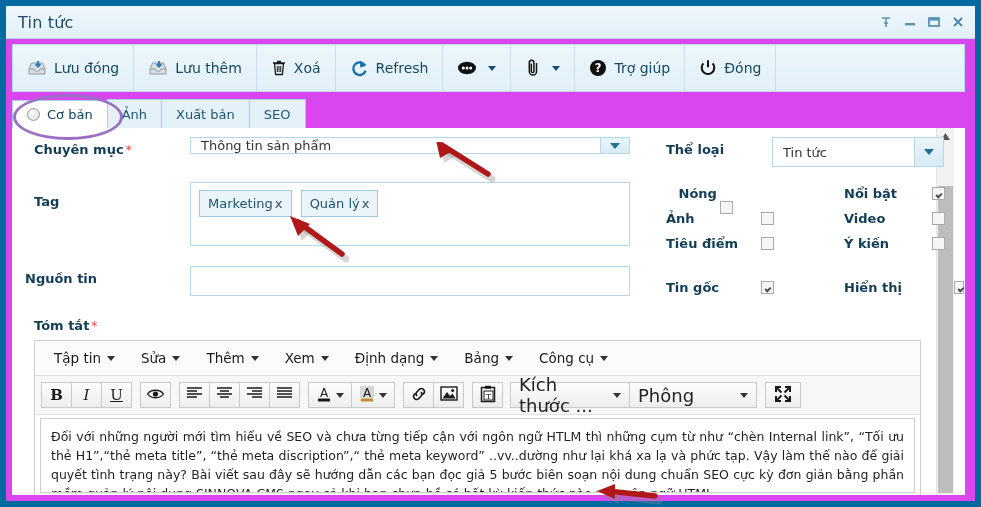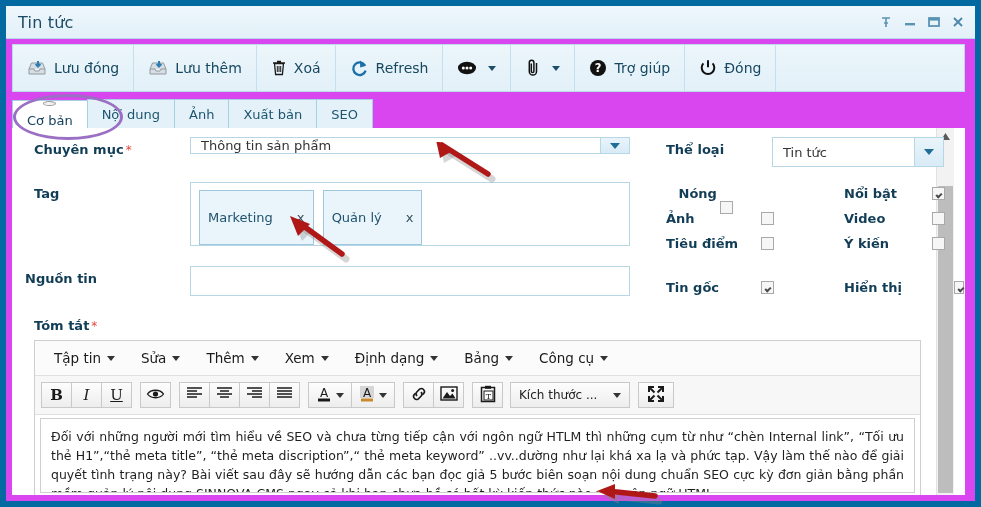--- a/index.html
+++ b/index.html
@@ -52,21 +52,21 @@
     border-bottom:1px solid #a8d0e4;
     display:flex;align-items:flex-end;
   }
   .tab{
     height:29px;box-sizing:border-box;
     display:flex;align-items:center;gap:7px;
     padding:0 14px;font-size:13px;color:#1d5570;
     background:#e4f1f8;border:1px solid #a8d0e4;border-bottom:none;
     margin-right:-1px;white-space:nowrap;cursor:default;
   }
-  .tab.active{background:#ffffff;border-bottom:1px solid #ffffff;margin-bottom:-1px;color:#14425c;flex-direction:column;}
+  .tab.active{background:#ffffff;border-bottom:1px solid #ffffff;margin-bottom:-1px;color:#14425c;}
   .radio-dot{
     width:13px;height:13px;border-radius:50%;
     background:radial-gradient(circle at 40% 35%,#fbfbfb,#dcdcdc);
     border:1px solid #9a9a9a;box-sizing:border-box;
   }
   
   .content{
     position:absolute;left:6px;top:122px;right:10px;bottom:6px;
     background:#ffffff;overflow:hidden;
   }
@@ -101,23 +101,23 @@
     background:linear-gradient(to bottom,#e9f4fa,#d8ebf6);border-left:1px solid #b7d7e7;
   }
   .arrow i{
     width:0;height:0;border-left:5px solid transparent;border-right:5px solid transparent;
     border-top:6px solid #1f6e96;display:block;
   }
   .tagbox{
     box-sizing:border-box;border:1px solid #b7d7e7;background:#fff;padding:7px 8px;
   }
   .tag{
-    display:inline-flex;align-items:center;gap:24px;
+    display:inline-flex;align-items:center;gap:2px;
     border:1px solid #9fc8de;background:#eaf5fb;color:#20536e;
-    font-size:13px;padding:19px 8px;margin-right:5px;
+    font-size:13px;padding:5px 8px;margin-right:5px;
   }
   .tag .x{color:#35525f;font-size:13px;}
   .cbrow{display:flex;align-items:center;}
   .cb{
     width:13px;height:13px;box-sizing:border-box;
     border:1px solid #a9a9a9;background:#f6f6f6;display:inline-block;position:relative;
   }
   .cb.on:after{
     content:"";position:absolute;left:3px;top:5px;width:4px;height:2px;
     border-left:2px solid #4a4a4a;border-bottom:2px solid #4a4a4a;
@@ -150,21 +150,21 @@
     border:1px solid #c9c9c9;margin-left:-1px;
     display:flex;align-items:center;justify-content:center;cursor:default;
   }
   .btn:first-child{margin-left:0;}
   .btn.wide{width:44px;}
   .selbtn{
     height:26px;box-sizing:border-box;
     background:linear-gradient(to bottom,#fdfdfd,#ededed);
     border:1px solid #c9c9c9;margin-left:-1px;
     display:flex;align-items:center;justify-content:space-between;
-    padding:0 8px;font-size:12px;color:#222;gap:10px;cursor:default;
+    padding:0 8px;font-size:18px;color:#222;gap:10px;cursor:default;
   }
   .selbtn .sc{
     width:0;height:0;border-left:4px solid transparent;border-right:4px solid transparent;
     border-top:5px solid #333;
   }
   .edbody{
     position:absolute;left:5px;right:5px;top:77px;bottom:3px;
     border:1px solid #cfcfcf;box-sizing:border-box;background:#fff;
     padding:8px 10px;overflow:hidden;
   }
@@ -297,23 +297,20 @@
 
     <div class="tb-spacer"></div>
   </div>
 
   <div class="tabstrip">
     <div class="tab active">
       <span class="radio-dot"></span>
       <span>Cơ bản</span>
     </div>
     <div class="tab">
-      <span>Nội dung</span>
-    </div>
-    <div class="tab">
       <span>Ảnh</span>
     </div>
     <div class="tab">
       <span>Xuất bản</span>
     </div>
     <div class="tab">
       <span>SEO</span>
     </div>
   </div>
 
@@ -333,21 +330,21 @@
       <div class="row" style="left:22px;top:14px;">
         <span class="lbl">Chuyên mục</span><span class="req">*</span>
       </div>
       <div class="select" style="position:absolute;left:178px;top:9px;width:440px;height:17px;">
         <span class="val">Thông tin sản phẩm</span>
         <span class="arrow">
             <i></i>
           </span>
       </div>
 
-      <div class="row" style="left:22px;top:58px;">
+      <div class="row" style="left:22px;top:66px;">
         <span class="lbl">Tag</span>
       </div>
       <div class="tagbox" style="position:absolute;left:178px;top:54px;width:440px;height:64px;">
         <span class="tag">
           <span>Marketing</span>
           <span class="x">x</span>
         </span>
         <span class="tag">
           <span>Quản lý</span>
           <span class="x">x</span>
@@ -551,20 +548,24 @@
                 </svg>
               </span>
             </div>
           </div>
 
           <div class="grp">
             <div class="selbtn" style="width:120px;">
               <span>Kích thước ...</span>
               <span class="sc"></span>
             </div>
+            <div class="selbtn" style="width:128px;">
+              <span>Phông</span>
+              <span class="sc"></span>
+            </div>
           </div>
 
           <div class="grp">
             <div class="btn" style="width:36px;">
               <span>
                 <svg width="18" height="18" viewBox="0 0 18 18">
                   <path d="M2 7 V2 H7 M16 7 V2 H11 M2 11 V16 H7 M16 11 V16 H11" stroke="#1a1a1a" stroke-width="2" fill="none"></path>
                   <path d="M3.2 3.2 L7.5 7.5 M14.8 3.2 L10.5 7.5 M3.2 14.8 L7.5 10.5 M14.8 14.8 L10.5 10.5" stroke="#1a1a1a" stroke-width="2" fill="none"></path>
                 </svg>
               </span>

